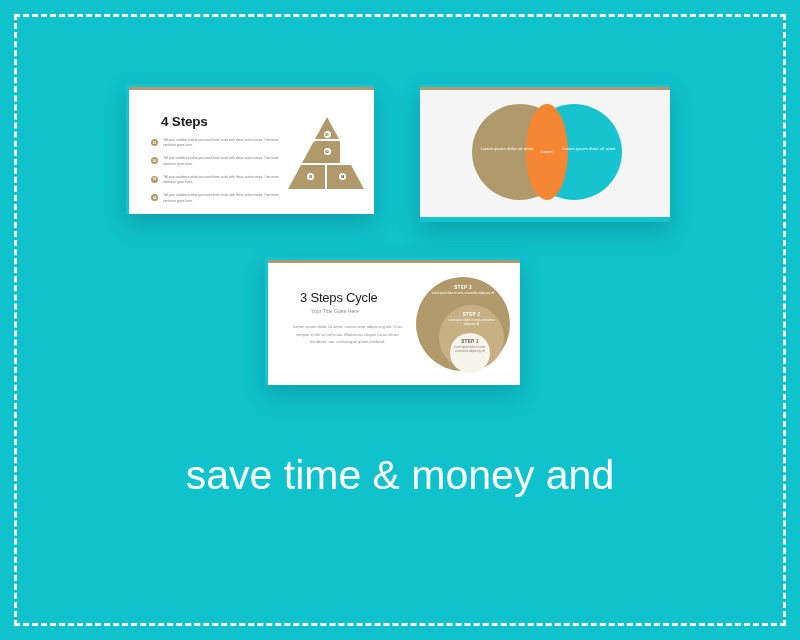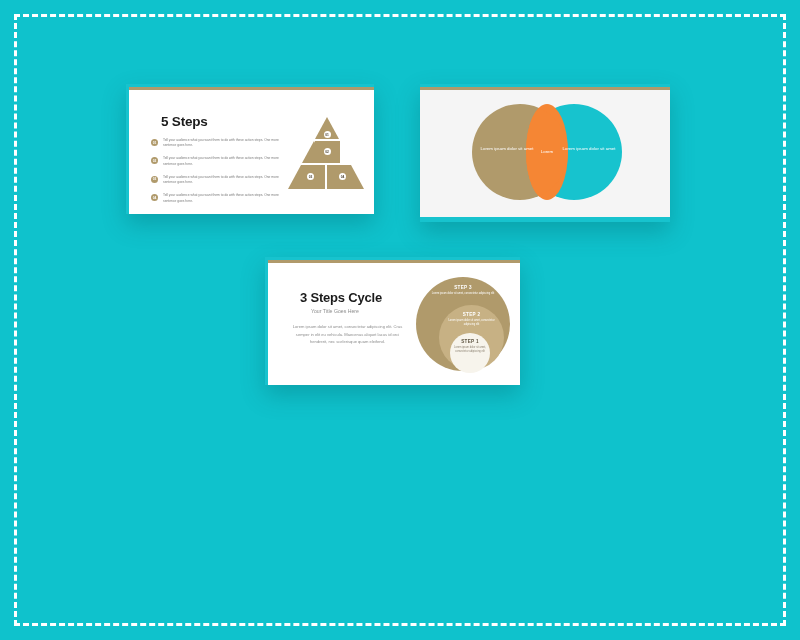--- a/index.html
+++ b/index.html
@@ -170,21 +170,21 @@
   #venn-label-right { left: 88px; top: 42px; width: 58px; }
 
   
   #slide-cycle {
     left: 265px; top: 257px; width: 255px; height: 128px;
   }
   #slide3-inner { position: absolute; inset: 6px 0 0 3px; }
 
   #cycle-title {
     position: absolute; left: 32px; top: 27px;
-    font-size: 13px; font-weight: bold; color: #1b1b1b;
+    font-size: 13px; font-weight: normal; color: #1b1b1b;
     letter-spacing: -0.2px;
   }
   #cycle-subtitle {
     position: absolute; left: 43px; top: 45px;
     font-size: 5.2px; color: #8d8d8d;
   }
   #cycle-body {
     position: absolute; left: 22px; top: 60px; width: 115px;
     font-size: 4.1px; line-height: 1.85; color: #8d8d8d;
     text-align: center;
@@ -237,21 +237,21 @@
 </style>
 </head>
 <body>
 
 <div class="slide" id="slide-four-steps">
   <div class="bar-teal-top"></div>
   <div class="bar-tan-top"></div>
   <div class="bar-teal-left"></div>
 
   <div id="slide1-inner">
-    <div id="four-steps-title">5 Steps</div>
+    <div id="four-steps-title">4 Steps</div>
 
     <div id="four-steps-list">
       <div class="step-row">
         <span class="step-badge">01</span>
         <span class="step-text">Tell your audience what you want them to do with these action steps. One more sentence goes here.</span>
       </div>
       <div class="step-row">
         <span class="step-badge">02</span>
         <span class="step-text">Tell your audience what you want them to do with these action steps. One more sentence goes here.</span>
       </div>
@@ -319,15 +319,16 @@
       </div>
       <div class="ring" id="ring-step-1">
         <div class="ring-title">STEP 1</div>
         <div class="ring-text">Lorem ipsum dolor sit amet, consectetur adipiscing elit</div>
       </div>
     </div>
   </div>
 </div>
 
 <div id="headline">
+  <span class="hl-line">save time &amp; money and</span>
 </div>
 
 <div id="dashed-frame"></div>
 
 </body></html>

